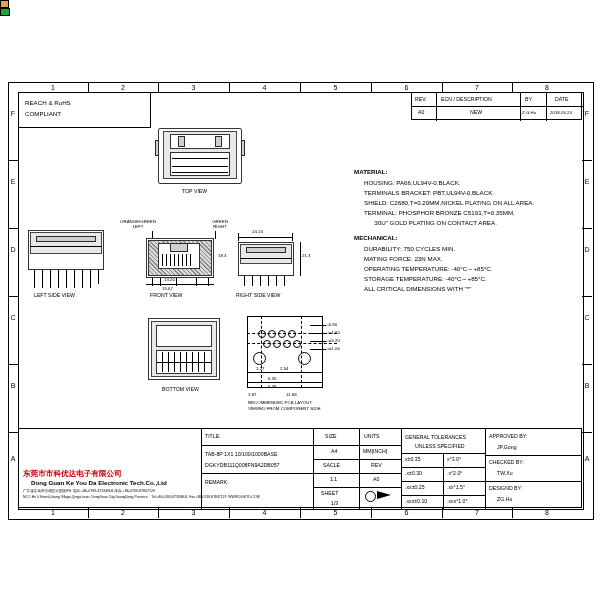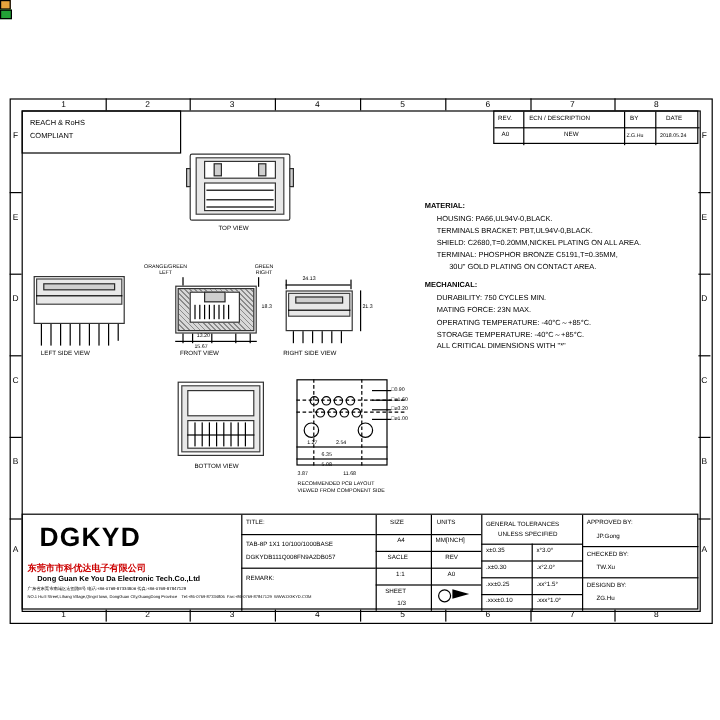--- a/index.html
+++ b/index.html
@@ -306,21 +306,20 @@
   </div>
 
   <div class="box" style="left:18px;top:428px;width:564px;height:80px;">
 
     <div class="ln" style="left:182px;top:0;width:1px;height:80px;"></div>
     <div class="ln" style="left:294px;top:0;width:1px;height:80px;"></div>
     <div class="ln" style="left:340px;top:0;width:1px;height:80px;"></div>
     <div class="ln" style="left:382px;top:0;width:1px;height:80px;"></div>
     <div class="ln" style="left:466px;top:0;width:1px;height:80px;"></div>
 
-    <div class="logo" style="left:14px;top:6px;font-size:22px;">DGKYD</div>
     <div class="txt" style="left:4px;top:40px;font-size:7.6px;font-weight:bold;color:#c00;">东莞市市科优达电子有限公司</div>
     <div class="txt" style="left:12px;top:50px;font-size:6.2px;font-weight:bold;">Dong Guan Ke You Da Electronic Tech.Co.,Ltd</div>
     <div class="txt" style="left:4px;top:60px;font-size:3.6px;width:176px;">广东省东莞市南城区宏图路8号 电话:+86-0769-87334806 传真:+86-0769-87847129</div>
     <div class="txt" style="left:4px;top:66px;font-size:3.4px;width:176px;line-height:4.4px;">NO.1 Hu li Street,Lihang Village,Qingxi town, DongGuan City,GuangDong Province    Tel:+86-0769-87334806  Fax:+86-0769-87847129  WWW.DGKYD.COM</div>
 
     <div class="ln" style="left:182px;top:16px;width:112px;height:1px;"></div>
     <div class="ln" style="left:182px;top:44px;width:112px;height:1px;"></div>
     <div class="txt sm" style="left:186px;top:4px;">TITLE:</div>
     <div class="txt sm" style="left:186px;top:22px;">TAB-8P 1X1 10/100/1000BASE</div>
     <div class="txt sm" style="left:186px;top:33px;">DGKYDB111Q008FN9A2DB057</div>

